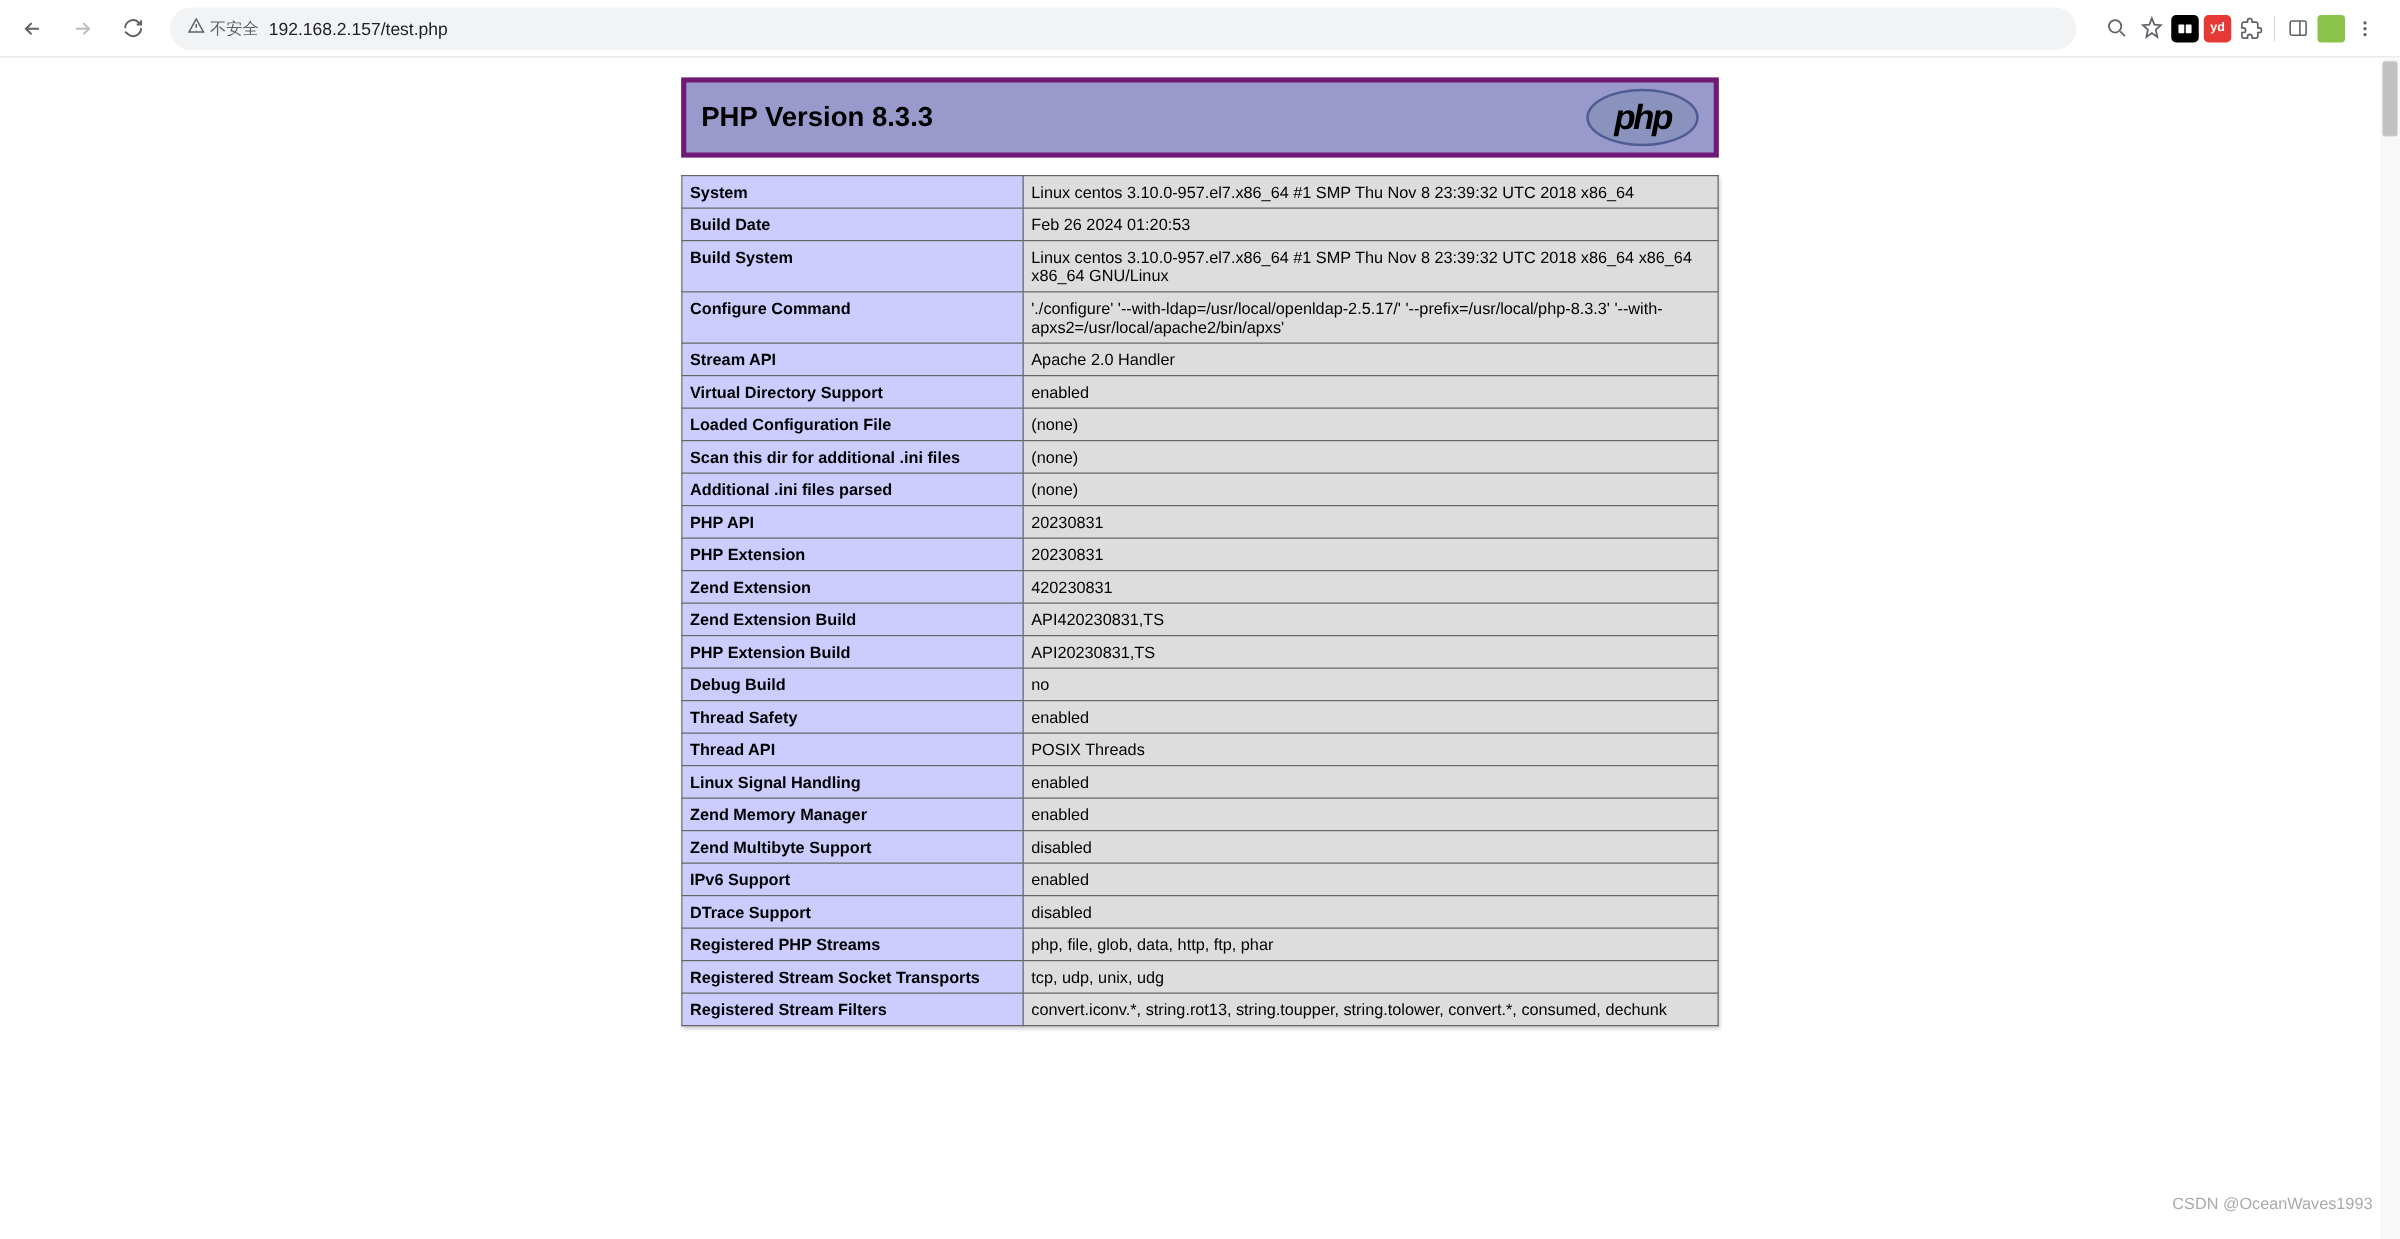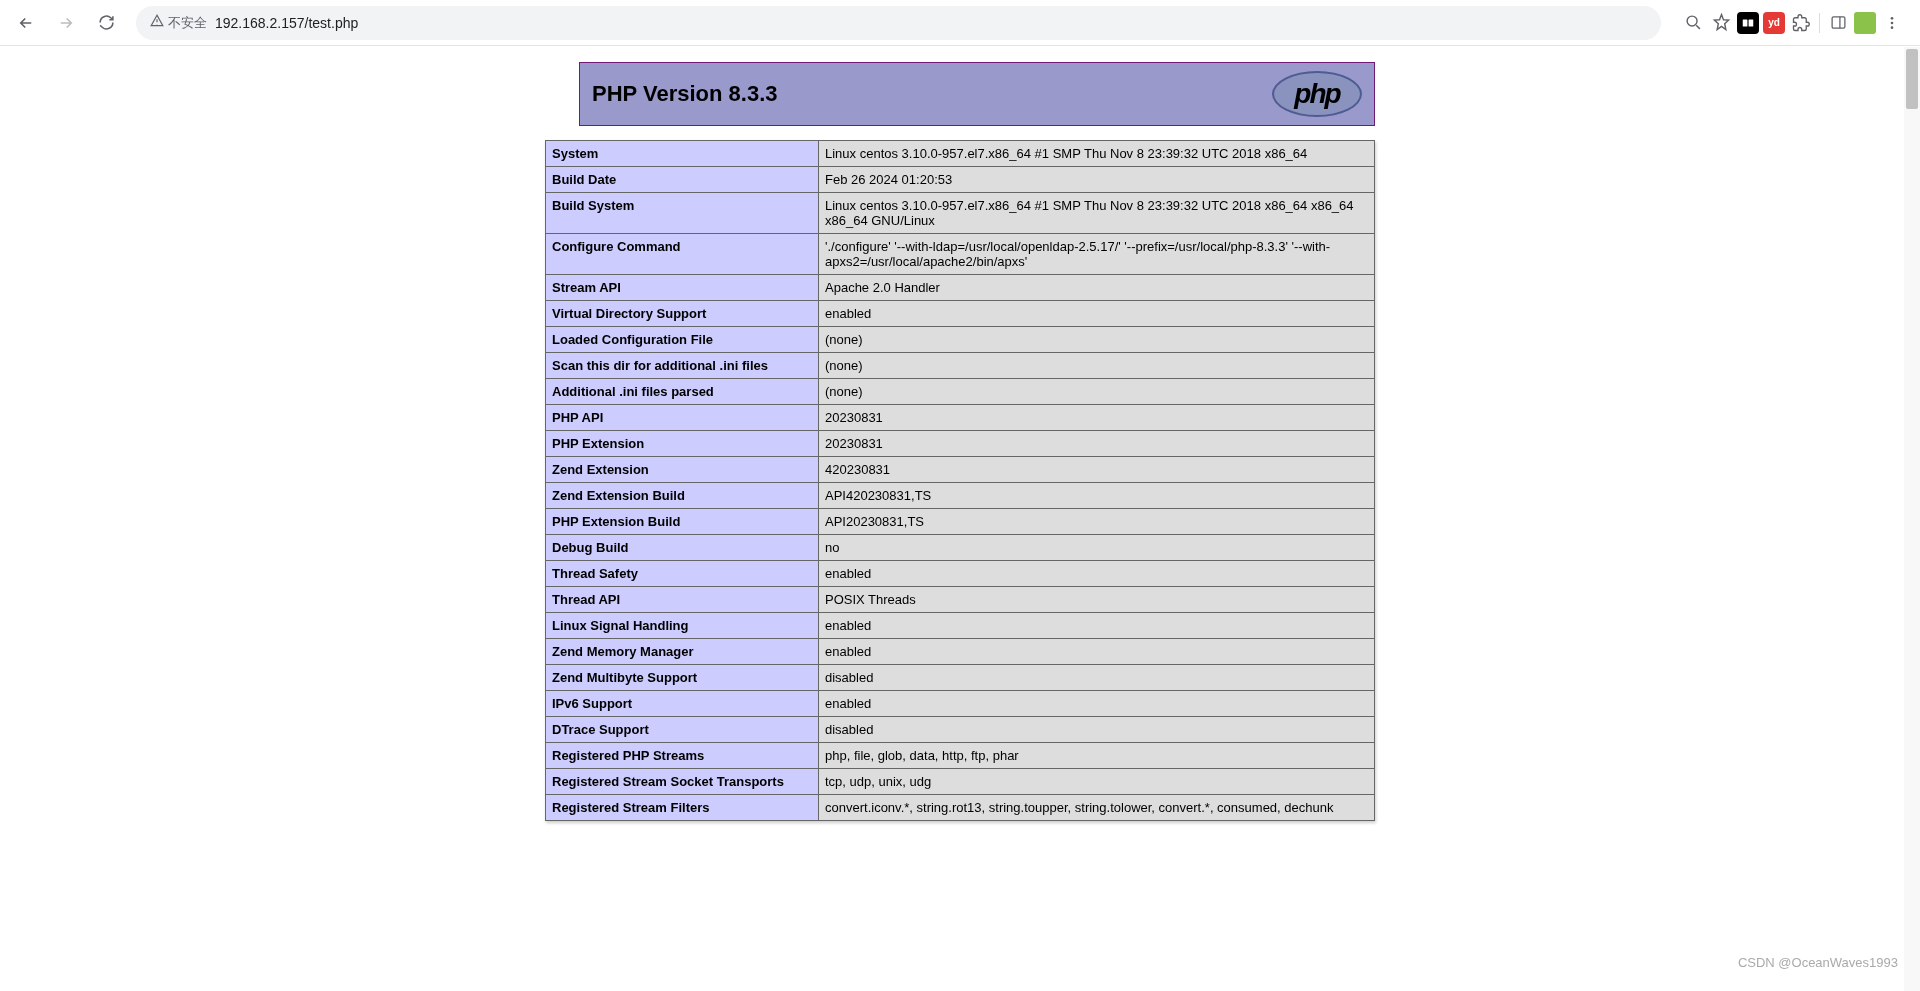--- a/index.html
+++ b/index.html
@@ -108,27 +108,26 @@
     .content {
       padding: 16px 0 30px;
       display: flex;
       justify-content: center;
     }
     .php-container {
       width: 830px;
     }
     .php-header {
       background: #9999cc;
-      border: 1px solid #701a75;
+      border: 4px solid #701a75;
       padding: 10px 12px;
       display: flex;
       align-items: center;
       justify-content: space-between;
       height: 64px;
-      margin-left: 34px;
     }
     .php-title {
       font-size: 22px;
       font-weight: bold;
       color: #000;
     }
     .php-logo {
       width: 90px;
       height: 46px;
       background: #8993be;

